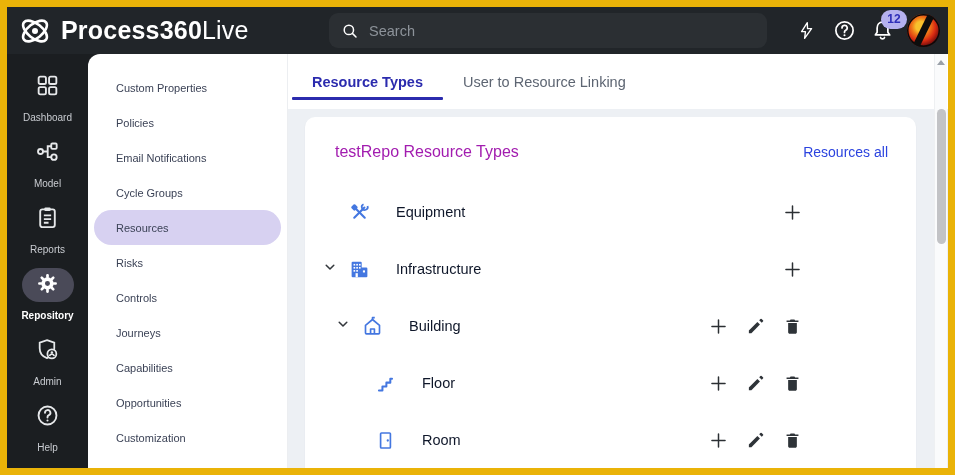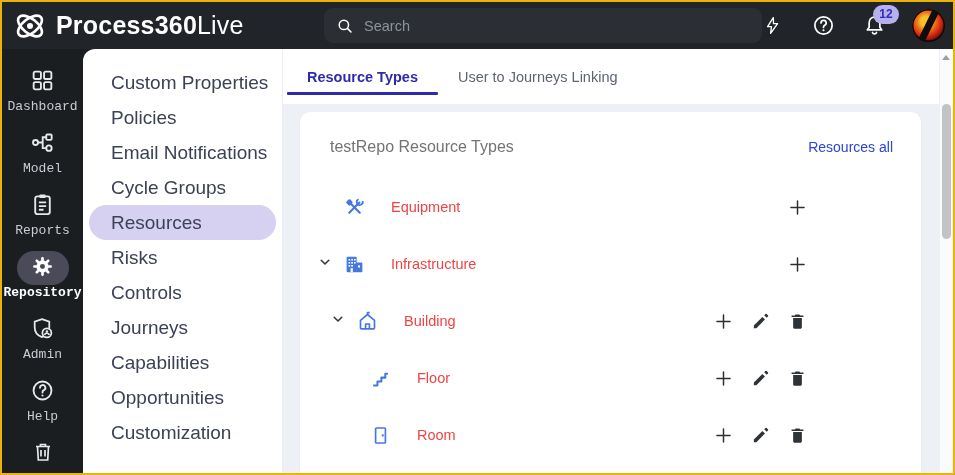--- a/index.html
+++ b/index.html
@@ -1,66 +1,66 @@
 <!DOCTYPE html>
 <html><head>
 <meta charset="utf-8">
 <style>
   * { margin:0; padding:0; box-sizing:border-box; }
   html,body { width:955px; height:475px; background:#fff; font-family:"Liberation Sans", sans-serif; }
-  .screen { position:relative; width:955px; height:475px; border:2px solid #eab308; background:#1b1e21; overflow:hidden; }
+  .screen { position:relative; width:955px; height:475px; border:7px solid #eab308; background:#1b1e21; overflow:hidden; }
 
   
   .topbar { position:absolute; left:0; top:0; right:0; height:47px; background:#212529; display:flex; align-items:center; }
   .brand { display:flex; align-items:center; gap:8px; padding-left:10px; }
   .brand-text { color:#fff; font-size:25px; letter-spacing:.2px; white-space:nowrap; }
   .brand-text .bold { font-weight:800; }
   .brand-text .light { font-weight:300; }
   .searchbox { position:absolute; left:322px; top:6px; width:438px; height:35px; background:#2b2f33; border-radius:9px; display:flex; align-items:center; padding:0 12px; }
   .searchbox input { flex:1; background:transparent; border:none; outline:none; color:#fef9c3; font-size:14.5px; font-family:inherit; }
   .searchbox input::placeholder { color:#8d939a; }
-  .top-actions { position:absolute; right:8px; top:0; height:47px; display:flex; align-items:center; gap:25px; }
+  .top-actions { position:absolute; right:8px; top:0; height:47px; display:flex; align-items:center; gap:12px; }
   .icon-btn { position:relative; width:26px; height:26px; display:flex; align-items:center; justify-content:center; cursor:pointer; }
   .badge { position:absolute; top:-8px; left:12px; min-width:26px; height:19px; background:#b5b1ef; color:#2e2eb8; border-radius:10px; font-size:12px; font-weight:700; display:flex; align-items:center; justify-content:center; padding:0 6px; }
   .avatar { width:33px; height:33px; border-radius:50%;
     background: radial-gradient(circle at 42% 38%, #f8c12c 0 18%, #f07818 32%, #d92b12 52%, #6e0b0b 72%, #000 100%);
     position:relative; overflow:hidden; cursor:pointer; box-shadow:0 0 0 1.5px #0a0a0a inset; }
   .avatar::after { content:""; position:absolute; left:13px; top:-3px; width:7px; height:40px; background:#0d0d0d; transform:rotate(26deg); }
 
   
   .below { position:absolute; left:0; top:47px; right:0; bottom:0; background:#1b1e21; }
   .rail { position:absolute; left:0; top:0; width:81px; bottom:0; background:#1b1e21; display:flex; flex-direction:column; align-items:center; padding-top:16px; }
   .rail-item { width:72px; display:flex; flex-direction:column; align-items:center; margin-bottom:13px; cursor:pointer; }
   .rail-icon-wrap { width:52px; height:34px; border-radius:17px; display:flex; align-items:center; justify-content:center; }
   .rail-item.active .rail-icon-wrap { background:#4a4a58; }
-  .rail-label { margin-top:0; font-size:13px; color:#c9ccd1;font-family:Liberation Mono, monospace; }
+  .rail-label { margin-top:8px; font-size:10px; color:#c9ccd1; }
   .rail-item.active .rail-label { color:#ffffff; font-weight:700; }
 
   
   .sidebar { position:absolute; left:81px; top:0; width:200px; bottom:0; background:#ffffff; border-top-left-radius:12px; border-right:1px solid #eceef1; padding-top:16px; }
-  .side-item { height:35px; display:flex; align-items:center; padding-left:22px; margin:0 6px; font-size:19px; color:#3b4256; border-radius:18px; cursor:pointer; white-space:nowrap; }
+  .side-item { height:35px; display:flex; align-items:center; padding-left:22px; margin:0 6px; font-size:11px; color:#3b4256; border-radius:18px; cursor:pointer; white-space:nowrap; }
   .side-item.selected { background:#d7d1f1; }
 
   
   .content { position:absolute; left:281px; top:0; right:0; bottom:0; background:#fff; }
   .tabstrip { height:55px; background:#fff; display:flex; align-items:stretch; padding-left:4px; }
   .tab { position:relative; display:flex; align-items:center; padding:0 20px; font-size:14.5px; color:#5d6572; cursor:pointer; }
   .tab.active { color:#2b2bae; font-weight:700; }
   .tab.active::after { content:""; position:absolute; left:0; right:0; bottom:9px; height:3px; background:#2b2bae; border-radius:1px; }
   .content-body { position:absolute; left:0; right:0; top:55px; bottom:0; background:#edf0f4; }
   .card { position:absolute; left:17px; right:32px; top:8px; bottom:-10px; background:#fff; border-radius:10px; box-shadow:0 1px 2px rgba(20,30,60,.06); }
   .card-head { display:flex; justify-content:space-between; align-items:center; padding:26px 28px 0 30px; }
-  .card-title { font-size:16px; color:#737373; }
+  .card-title { font-size:16px; color:#a21caf; }
   .collapse-link { font-size:14px; color:#2b43df; cursor:pointer; }
 
   .tree { padding:31px 0 0 0; }
   .tree-row { display:flex; align-items:center; height:40px; margin-bottom:17px; padding-right:112px; cursor:pointer; }
   .chev-slot { width:26px; display:flex; align-items:center; }
   .node-icon { width:21px; height:21px; display:flex; align-items:center; justify-content:center; }
-  .node-label { margin-left:26px; font-size:14.5px; color:#ef4444; }
+  .node-label { margin-left:26px; font-size:14.5px; color:#0f172a; }
   .row-actions { margin-left:auto; display:flex; gap:13px; }
   .act-btn { width:24px; height:24px; display:flex; align-items:center; justify-content:center; cursor:pointer; border-radius:4px; }
 
   
   .scrollbar { position:absolute; right:1px; top:0; width:13px; bottom:0; background:#fafbfc; border-left:1px solid #eef0f2; }
   .sb-arrow { position:absolute; top:3px; left:0; right:0; height:10px; display:flex; align-items:center; justify-content:center; cursor:pointer; }
   .sb-arrow svg { display:block; }
   .sb-thumb { position:absolute; left:2px; width:9px; top:55px; height:135px; background:#c2c3c6; border-radius:5px; cursor:pointer; }
 </style>
 </head>
@@ -221,21 +221,21 @@
         <div class="side-item">Controls</div>
         <div class="side-item">Journeys</div>
         <div class="side-item">Capabilities</div>
         <div class="side-item">Opportunities</div>
         <div class="side-item">Customization</div>
       </div>
 
     <div class="content">
       <div class="tabstrip" id="tabs">
           <div class="tab active">Resource Types</div>
-          <div class="tab">User to Journeys Linking</div>
+          <div class="tab">User to Resource Linking</div>
         </div>
       <div class="content-body">
         <div class="card">
           <div class="card-head">
             <div class="card-title">testRepo Resource Types</div>
             <div class="collapse-link">Resources all</div>
           </div>
           <div class="tree" id="tree">
               <div class="tree-row" style="padding-left: 18px;">
                 <span class="chev-slot"></span>

